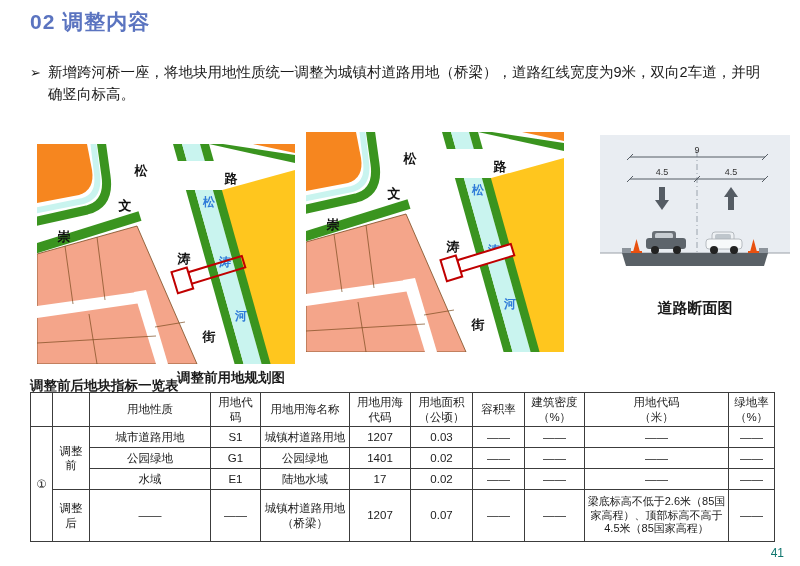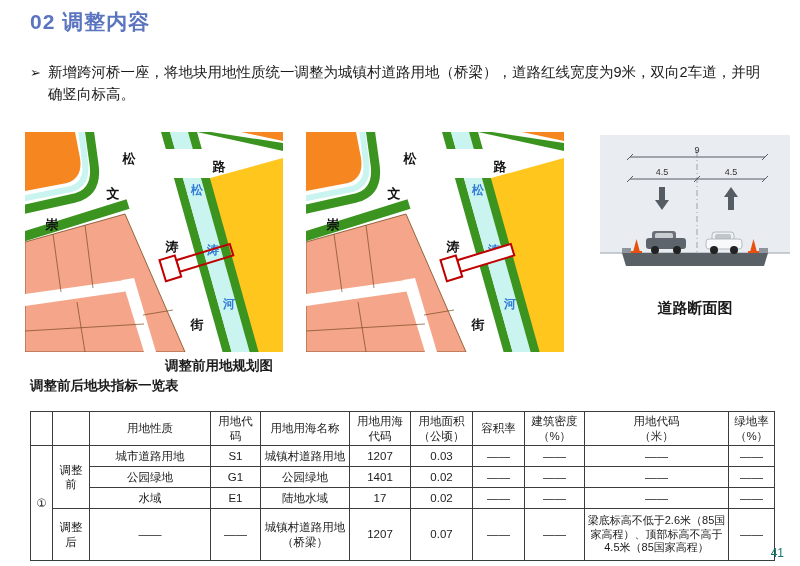--- a/index.html
+++ b/index.html
@@ -13,21 +13,21 @@
   .bullet-text{flex:1;}
   .fig{position:absolute;}
   .fig-map1{left:25px;top:132px;width:258px;}
   .fig-map2{left:306px;top:132px;width:258px;}
   .fig-cross{left:600px;top:135px;width:190px;}
   .map-svg{display:block;width:258px;height:220px;background:#fff;}
   .cross-svg{display:block;width:190px;height:140px;}
   .map-caption{margin-top:5px;font-size:13.5px;font-weight:bold;text-align:right;padding-right:10px;}
   .cross-caption{margin-top:24px;font-size:15px;font-weight:bold;text-align:center;}
   .table-title{position:absolute;left:30px;top:377px;font-size:13.5px;font-weight:bold;}
-  table.indicators{position:absolute;left:30px;top:411px;border-collapse:collapse;table-layout:fixed;
+  table.indicators{position:absolute;left:30px;top:392px;border-collapse:collapse;table-layout:fixed;
         width:744px;font-size:11.5px;}
   table.indicators td,table.indicators th{border:1px solid #3c3c3c;text-align:center;vertical-align:middle;
         padding:1px 2px;font-weight:normal;line-height:1.25;overflow:hidden;}
   table.indicators th{white-space:pre-line;}
   tr.hrow{height:34px;}
   tr.brow{height:21px;}
   tr.trow{height:52px;}
   .page-number{position:absolute;right:16px;bottom:6px;font-size:12px;color:#0f766e;}
   .street-label{font-size:13px;font-weight:bold;fill:#111;}
   .river-label{font-size:12px;font-weight:bold;fill:var(--river_text);}
@@ -88,21 +88,21 @@
         <text class="street-label" text-anchor="middle" x="147" y="119">涛</text>
         <text class="street-label" text-anchor="middle" x="172" y="197">街</text>
 
         <text class="river-label" text-anchor="middle" x="172" y="62">松</text>
         <text class="river-label" text-anchor="middle" x="188" y="122">涛</text>
         <text class="river-label" text-anchor="middle" x="204" y="176">河</text>
       </g>
     </defs>
   </svg>
 
-  <figure class="fig fig-map1" style="margin:0">
+  <figure class="fig fig-map1" style="margin:12px">
     <svg class="map-svg" viewBox="0 0 258 220">
       <use href="#basemap"></use>
       <g transform="translate(153,134) rotate(-17)">
         <rect x="0" y="-6" width="56" height="12" fill="none" style="stroke:var(--map_red)" stroke-width="2"></rect>
         <rect x="-16" y="-11" width="16" height="22" fill="#ffffff" style="stroke:var(--map_red)" stroke-width="2"></rect>
       </g>
     </svg>
     <figcaption class="map-caption">调整前用地规划图</figcaption>
   </figure>
 

